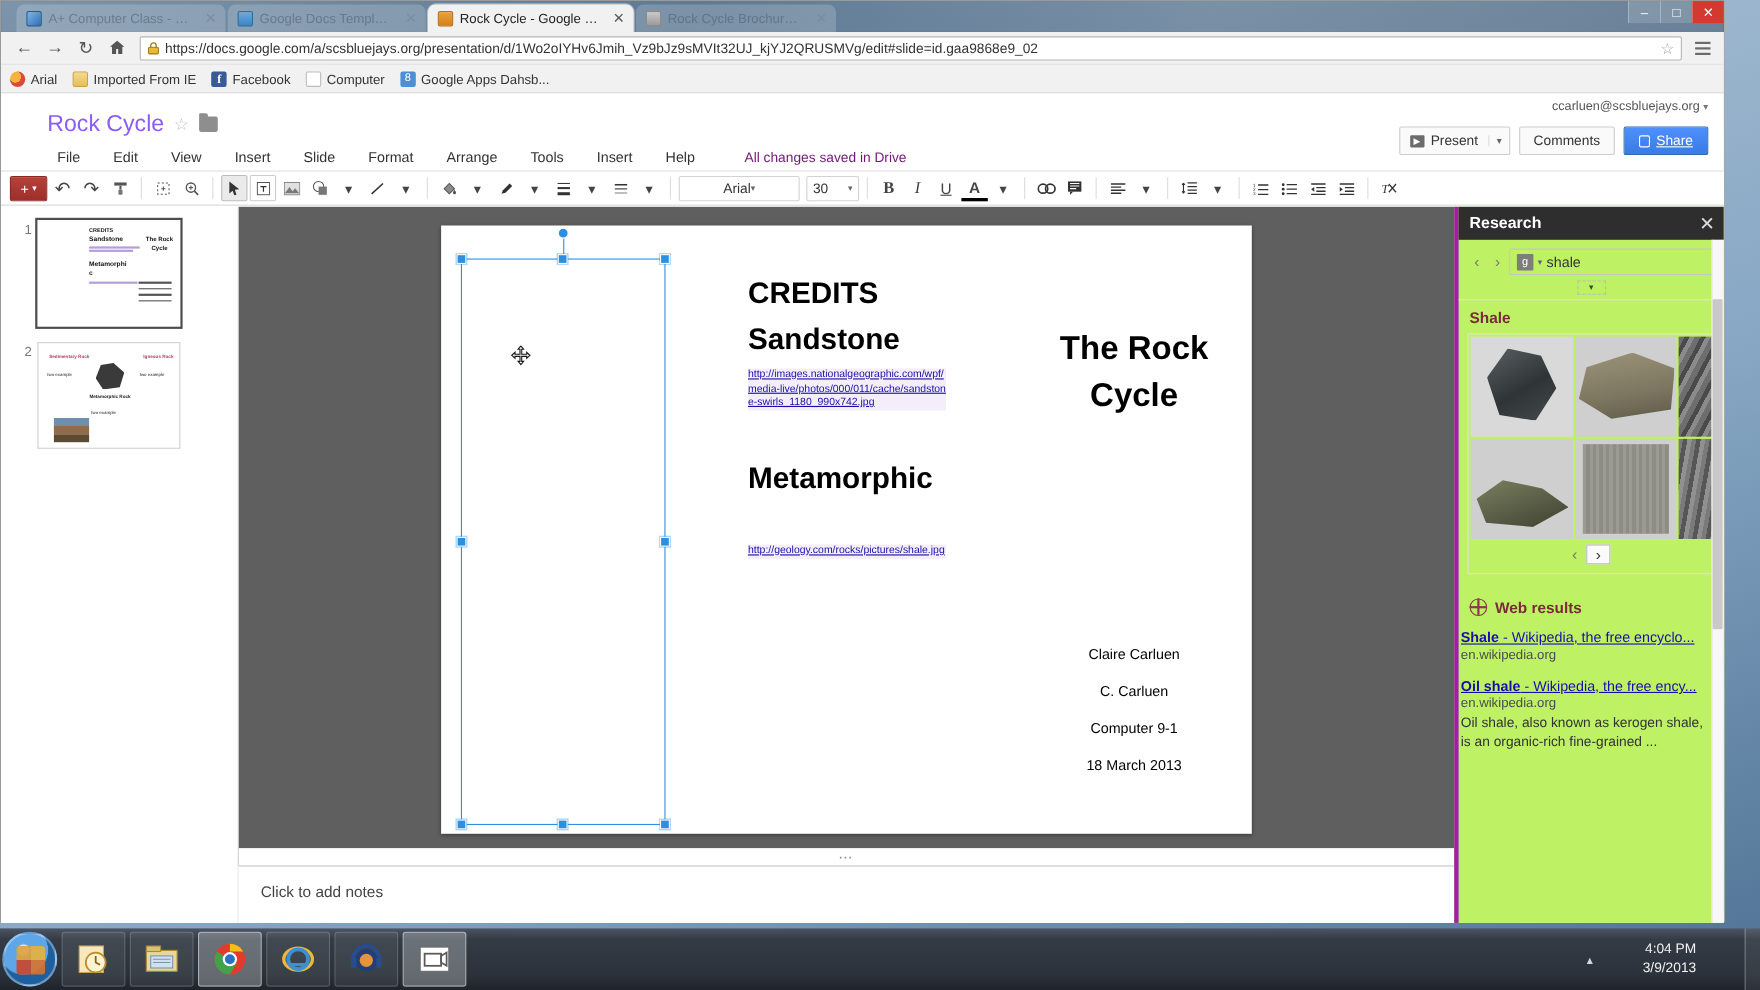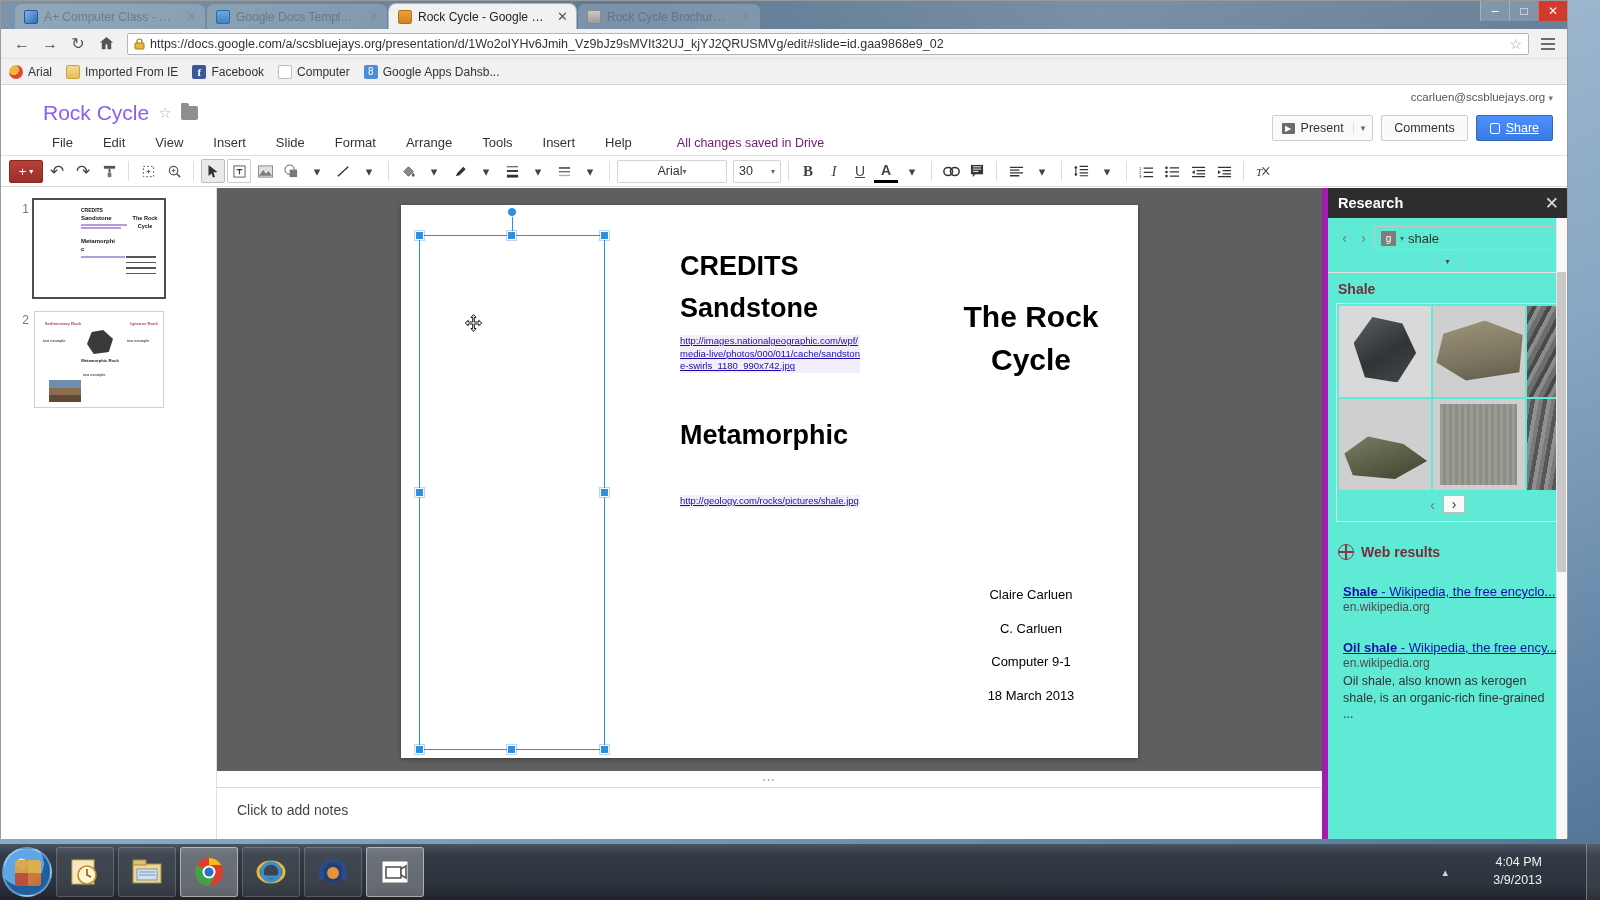--- a/index.html
+++ b/index.html
@@ -197,21 +197,21 @@
   .rot-knob { position:absolute; left: 50%; margin-left:-5px; top: -29px; width: 10px; height: 10px;
               background:#2d8fe0; border:1px solid #fff; border-radius: 50%; }
   .move-cursor { position: absolute; left: 44px; top: 78px; width: 19px; height: 19px; color:#222; }
 
   .notes-grip { position: absolute; left: 0; right: 0; bottom: 0; height: 16px; background: #fff;
                 display:flex; align-items:center; justify-content:center; color:#8a8a8a; font-size: 13px; letter-spacing:2px;}
   .notes { height: 52px; background: #fff; border-top: 1px solid #d9d9d9; }
   .notes-text { padding: 14px 0 0 20px; font-size: 14px; color: #444; }
 
   
-  .research { width: 245px; background: #5eead4; border-left: 6px solid #a21caf; position: relative; }
+  .research { width: 245px; background: #bef264; border-left: 4px solid #a21caf; position: relative; }
   .research-hd { height: 30px; background: #2e2e2e; display: flex; align-items: center;
                  justify-content: space-between; padding: 0 8px 0 10px; }
   .research-hd h3 { color: #fff; font-size: 14.5px; font-weight: bold; }
   .research-close { color: #ddd; font-size: 17px; }
   .search-row { display: flex; align-items: center; gap: 2px; padding: 8px 8px 4px 8px; }
   .arrbtn { width: 17px; height: 20px; display:flex; align-items:center; justify-content:center; color:#777; font-size: 14px;}
   .search-field { flex: 1; height: 24px; border: 1px solid #c6c6c6; border-radius: 2px;
                   display: flex; align-items: center; gap: 4px; padding: 0 6px; font-size: 13px; color:#333;}
   .gicon { width: 15px; height: 15px; background:#7d7d7d; color:#fff; font-size:10px; text-align:center;
            line-height:15px; border-radius: 1px; }
@@ -244,21 +244,21 @@
   .img-nav .a2 { width: 22px; height: 18px; border: 1px solid #bdbdbd; background:#fafafa;
                  display:flex; align-items:center; justify-content:center; font-size: 14px; color:#333;}
   .fact-row { display: flex; padding: 10px 10px 0 10px; font-size: 12px; }
   .fact-key { width: 92px; font-weight: bold; color: #222; line-height: 15px; }
   .fact-val { flex:1; color: #444; line-height: 15px; }
   .webres { display:flex; align-items:flex-end; gap: 7px; padding: 22px 10px 6px 10px; }
   .globe { width: 16px; height: 16px; border-radius: 50%; border: 1.5px solid #8a3b4a; position: relative; }
   .globe::before{content:"";position:absolute;left:6px;top:-1px;width:2px;height:15px;background:#8a3b4a;}
   .globe::after{content:"";position:absolute;left:-1px;top:6px;width:15px;height:2px;background:#8a3b4a;}
   .webres-lbl { font-size: 14px; font-weight: bold; color: #7a2a3a; }
-  .result { padding: 6px 10px 0 15px; margin-top: 12px; }
+  .result { padding: 6px 10px 0 2px; }
   .result-title { font-size: 13px; color: #1a0dab; text-decoration: underline; white-space: nowrap; overflow:hidden;}
   .result-title b { color:#1a0dab; }
   .result-url { font-size: 12px; color: #4d4d4d; padding-top: 1px;}
   .result-snip { font-size: 12.5px; color: #333; line-height: 16.5px; padding-top: 3px; }
   .result-snip b { font-weight: bold; }
   .res-scroll { position:absolute; right: 0; top: 30px; bottom: 0; width: 11px; background: #f7f7f7; border-left:1px solid #e6e6e6;}
   .res-thumb { position:absolute; right:1px; top: 54px; width: 9px; height: 300px; background:#c9c9c9; border-radius:1px;}
 
   
   .taskbar {

